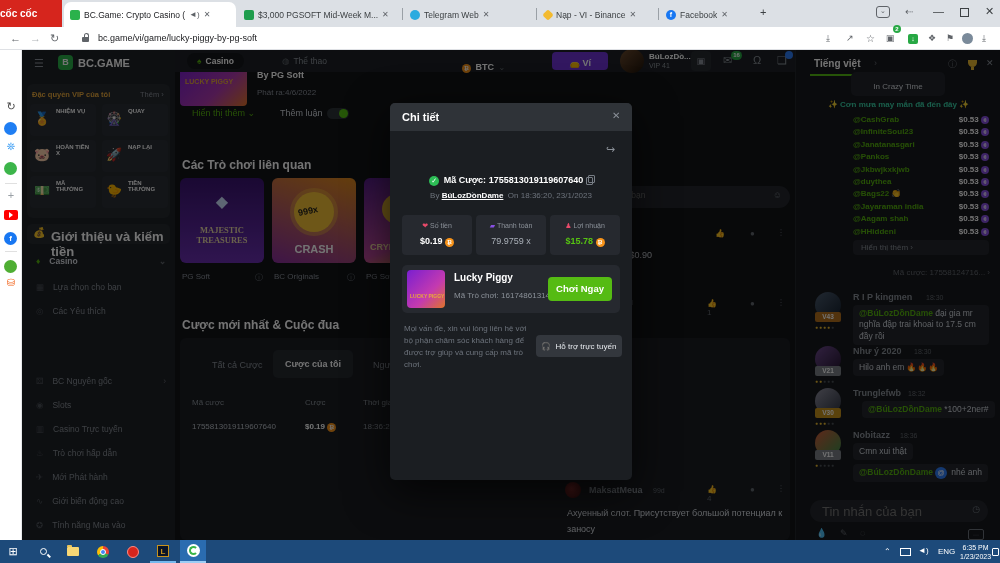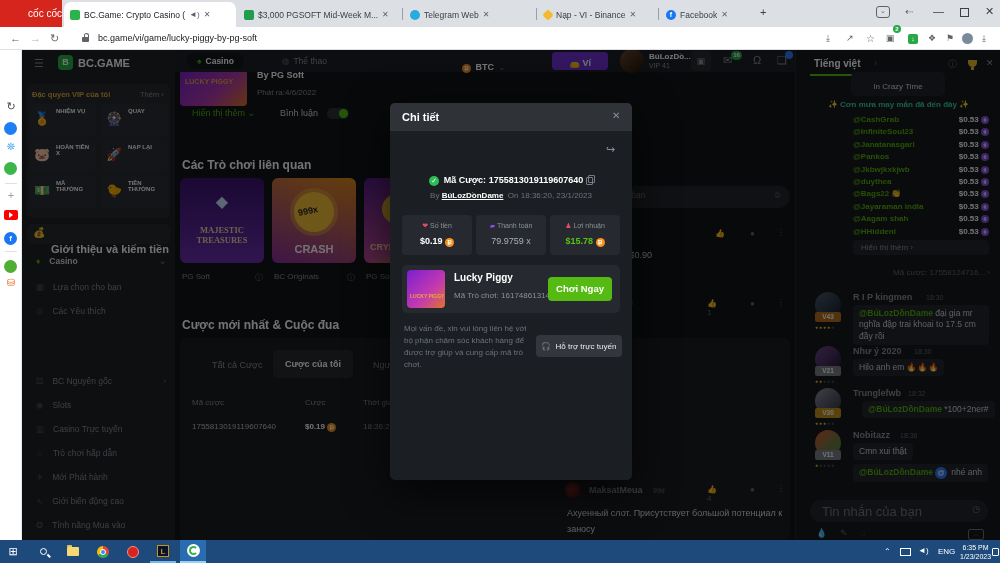--- a/index.html
+++ b/index.html
@@ -5,21 +5,21 @@
 *{box-sizing:border-box}
 body{margin:0;background:#000;font-family:"Liberation Sans",sans-serif}
 .screen{position:relative;width:1000px;height:563px;overflow:hidden;background:#17191d;font-family:"Liberation Sans",sans-serif}
 .a{position:absolute}
 .b{font-weight:bold}
 .s6{font-size:6px}.s7{font-size:7px}.s8{font-size:8px}.s9{font-size:9px}.s10{font-size:10px}.s11{font-size:11px}.s12{font-size:12px}
 .wh{color:#fff}.gy{color:#8b9199}.gy2{color:#63686f}.gn{color:#56b10e}.gold{color:#e8a93c}.teal{color:#38cfa5}.dk{color:#4b5057}
 .nw{white-space:nowrap}
 
 .tabstrip{left:0;top:0;width:1000px;height:27px;background:#dce0e5}
-.brand{left:0;top:0;width:62px;height:27px;background:#d6251d;color:#fff;font-weight:normal;font-size:10px;line-height:27px;text-align:right}
+.brand{left:0;top:0;width:62px;height:27px;background:#d6251d;color:#fff;font-weight:bold;font-size:10px;line-height:27px;text-align:left}
 .tab{top:2px;height:25px;font-size:8.5px;color:#3c4043;display:flex;align-items:center;gap:4px;padding:0 6px}
 .tab.active{background:#fff;border-radius:7px 7px 0 0;color:#202124}
 .tabsep{top:8px;width:1px;height:12px;background:#9aa0a6}
 .fav{width:10px;height:10px;border-radius:2px;flex:0 0 auto}
 .tx{color:#5f6368;font-size:8px}
 .urlbar{left:0;top:27px;width:1000px;height:23px;background:#fff;border-bottom:1px solid #dfe1e5}
 .navic{color:#5f6368;font-size:11px;line-height:23px}
 .lock{width:7px;height:5px;background:#5f6368;border-radius:1px}
 .lock:before{content:"";position:absolute;top:-4px;left:1.5px;width:3px;height:4px;border:1.2px solid #5f6368;border-bottom:none;border-radius:3px 3px 0 0}
 
@@ -182,21 +182,21 @@
           <span class="a tico">💵</span>
           <div class="wh b s6">MÃ THƯỞNG</div>
         </div>
       <div class="a tile" style="left:80px;top:126px">
           <span class="a tico">🐤</span>
           <div class="wh b s6">TIỀN THƯỞNG</div>
         </div>
 
       <div class="a" style="left:5px;top:174px;width:143px;height:20px;background:#262a30;border-radius:5px">
         <span class="a" style="left:6px;top:3px;font-size:10px">💰</span>
-        <span class="a wh b" style="left:24px;top:19px;font-size:11px">Giới thiệu và kiếm tiền</span>
+        <span class="a wh b" style="left:24px;top:5px;font-size:13px">Giới thiệu và kiếm tiền</span>
       </div>
 
       <div class="a mrow" style="top:202px;color:#d6dae0;font-weight:bold">
           <span class="gn">♦</span>
           <span>Casino</span>
           <span class="gy2" style="margin-left:auto">⌄</span>
         </div>
       <div class="a mrow" style="top:228px">
           <span class="dk">▦</span>
           <span>Lựa chọn cho bạn</span>
@@ -238,21 +238,21 @@
     </div>
 
     <div class="a bmain">
 
       <div class="a" style="left:5px;top:14px;width:67px;height:42px;border-radius:4px;background:linear-gradient(135deg,#7a1fd0,#b03ab0 60%,#e0742a);overflow:hidden">
         <div class="gold b" style="font-size:7px;padding:14px 0 0 5px;line-height:1.1">LUCKY PIGGY</div>
       </div>
       <div class="a wh b s9" style="left:82px;top:20px">By PG Soft</div>
       <div class="a gy s8" style="left:82px;top:38px">Phát ra:4/6/2022</div>
       <div class="a gn s9" style="left:17px;top:58px"><span>Hiển thị thêm</span> ⌄</div>
-      <div class="a s9" style="left:105px;top:58px;color:#cfd4da">Bình luận</div>
+      <div class="a s9" style="left:105px;top:58px;color:#cfd4da">Thêm luận</div>
       <div class="a toggle" style="left:152px;top:58px">
           <i></i>
         </div>
 
       <div class="a wh b s12" style="left:7px;top:108px">Các Trò chơi liên quan</div>
       <div class="a card" style="left:5px;background:linear-gradient(180deg,#3a1470,#6a2fb0)">
         <div style="text-align:center;margin-top:14px;font-size:16px;color:#cfe2ff">◆</div>
         <div style="font-family:'Liberation Serif',serif;color:#ead9a8;font-weight:bold;font-size:8.5px;text-align:center;margin-top:14px;line-height:1.2">MAJESTIC TREASURES</div>
       </div>
       <div class="a card" style="left:97px;background:linear-gradient(200deg,#e08a1e,#8a2f9e)">

